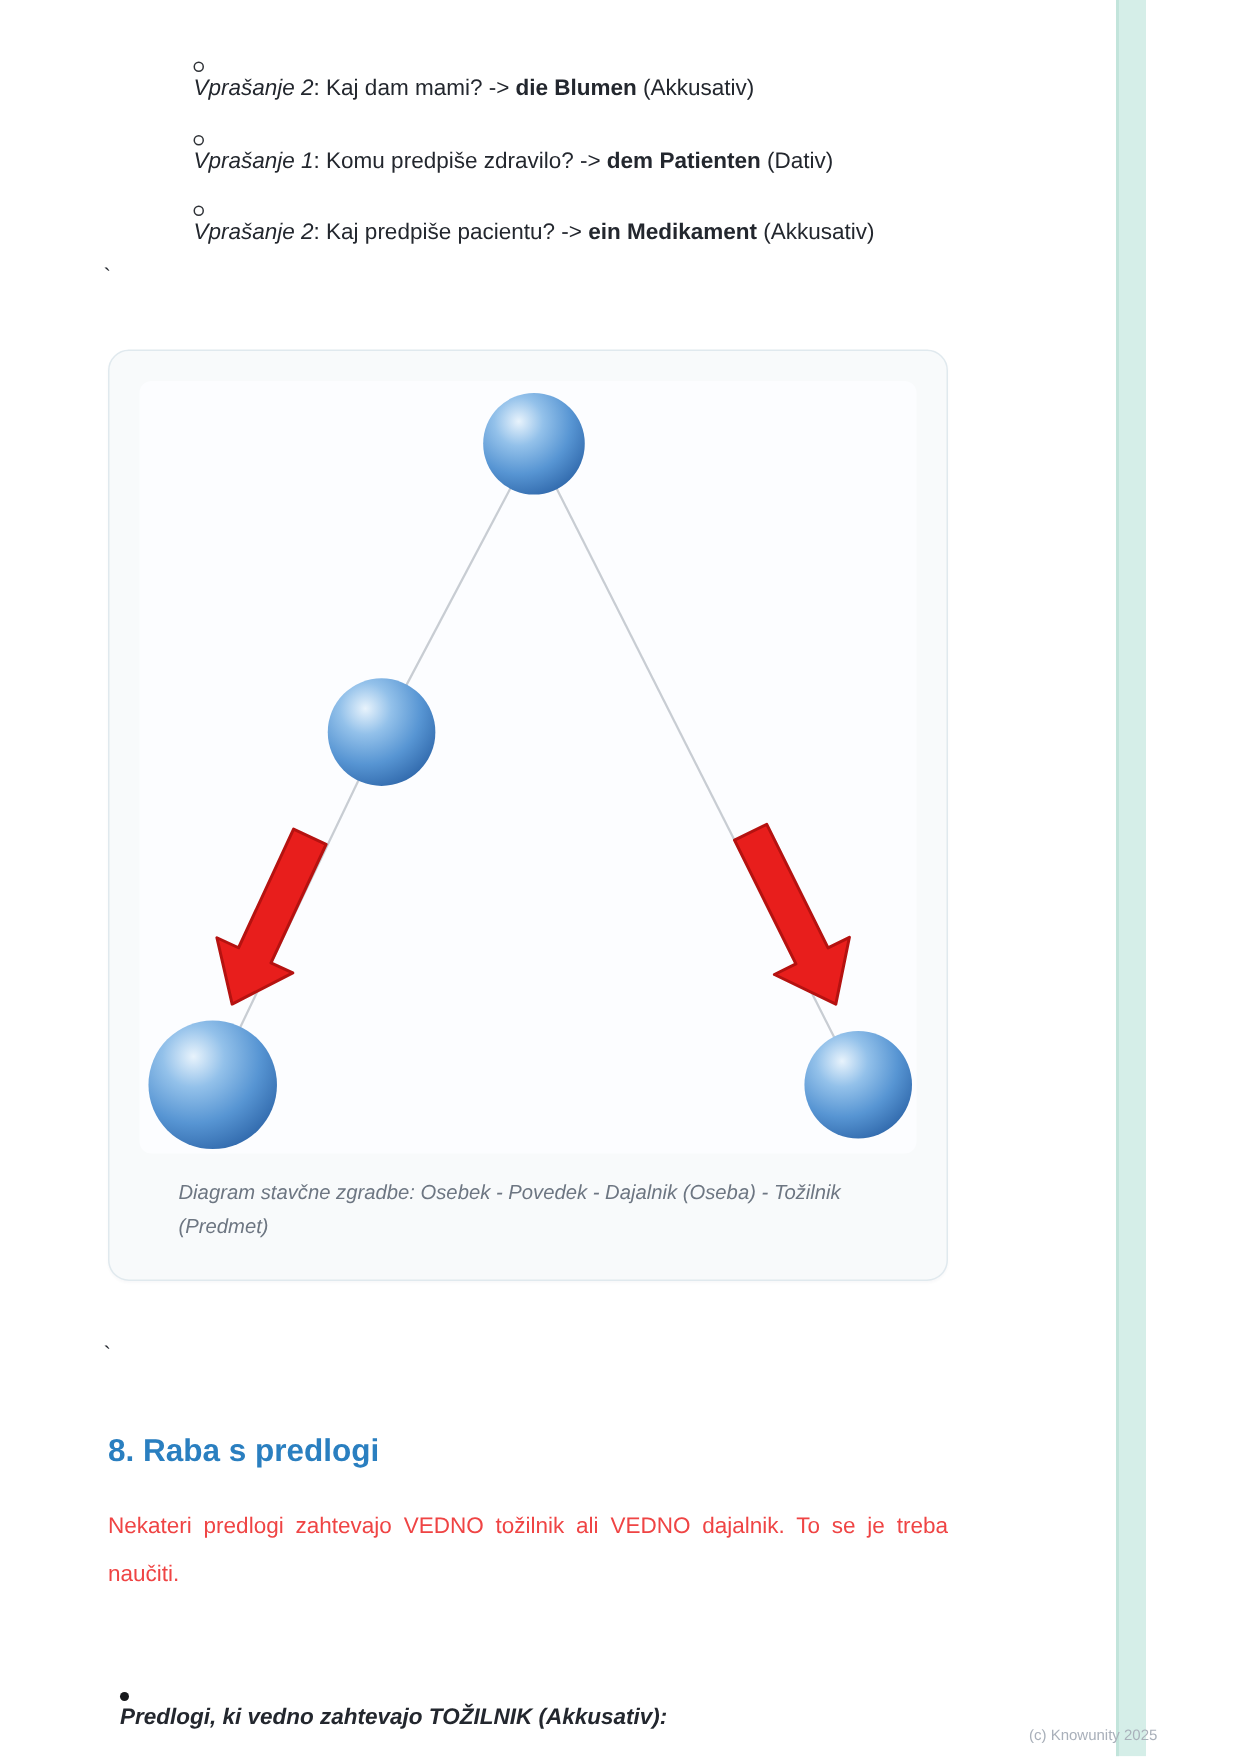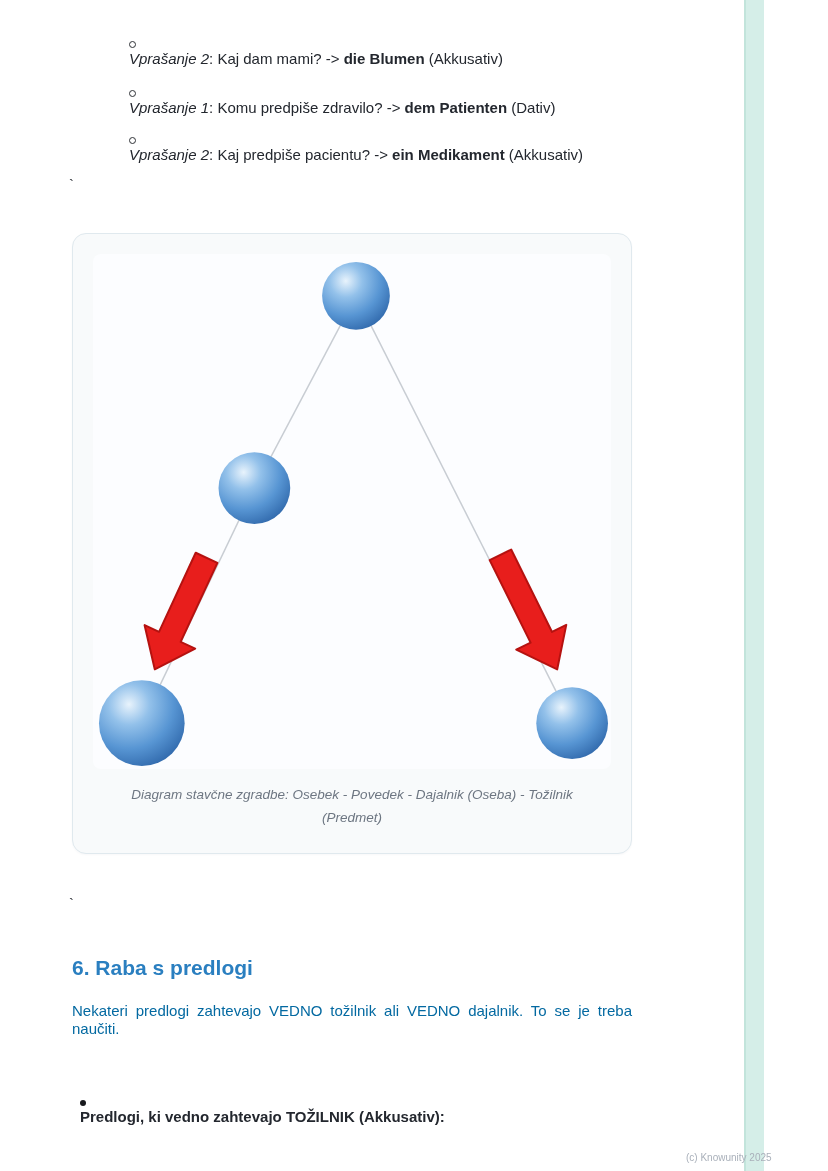--- a/index.html
+++ b/index.html
@@ -7,40 +7,40 @@
   .page{ position:relative; width:828px; height:1171px; background:#fff; overflow:hidden; box-sizing:border-box; padding-top:33px; }
   .content{ margin-left:72px; width:560px; }
 
   
   .li{ display:flex; align-items:flex-start; font-size:15px; line-height:22px;flex-direction:column; }
   .marker{ flex:0 0 auto; width:7px; height:7px; border-radius:50%; margin-top:8px; margin-right:9px; }
   .hollow{ border:1.5px solid #2f3237; box-sizing:border-box; background:transparent; }
   .filled{ background:#17191c; width:6px; height:6px; }
   .level1{ padding-left:30px; }
   .level2{ padding-left:57px; }
-  .top-bullet{ padding-left:8px; margin-top:54px; }
+  .top-bullet{ padding-left:8px; margin-top:54px;font-style:italic; }
   .b{ font-weight:700; }
   .i{ font-style:italic; }
   .mt1{ margin-top:25px; }
   .mt2{ margin-top:12px; }
   .mt3{ margin-top:10px; }
 
   .stray{ font-size:15px; line-height:16px; color:#23272e; margin-left:-3px; }
   .mark1{ margin-top:11px; }
   .mark2{ margin-top:42px; }
 
   
   figure.card{ margin:40px 0 0; width:560px; box-sizing:border-box; background:#f8fafb;
     border:1px solid #e0e9ee; border-radius:14px; padding:20px 20px 0;
     box-shadow:0 1px 2px rgba(15,40,60,0.03); }
   .diagram{ height:515px; background:#fcfdff; border-radius:8px; }
-  .caption{ font-style:italic; color:#6d7682; text-align:center; font-size:13.5px; line-height:23px; padding:14px 26px 24px; }
+  .caption{ font-style:italic; color:#6d7682; text-align:left; font-size:13.5px; line-height:23px; padding:14px 26px 24px; }
 
   .heading{ color:var(--heading, #2a7fc0); font-size:21px; font-weight:700; margin:44px 0 0; }
-  .para{ margin:22px 0 0; text-align:justify; font-size:15px; line-height:18px; color:#0369a1; }
+  .para{ margin:22px 0 0; text-align:justify; font-size:15px; line-height:32px; color:#ef4444; }
 
   
   .strip{ position:absolute; left:744px; top:0; width:20px; height:1171px;
     background:var(--strip, #d5eee8); border-left:2px solid var(--strip-edge, #c2e4db); box-sizing:border-box; z-index:1; }
 
   .footer{ position:absolute; left:686px; top:1130px; font-size:10px; color:var(--footer-gray,#a9b0ba); z-index:3;margin-top:22px; }
 </style>
 </head>
 <body>
 
@@ -83,21 +83,21 @@
             <circle cx="264" cy="41" r="34" fill="url(#sphereGrad)"></circle>
             <circle cx="162" cy="234" r="36" fill="url(#sphereGrad)"></circle>
             <circle cx="49" cy="470" r="43" fill="url(#sphereGrad)"></circle>
             <circle cx="481" cy="470" r="36" fill="url(#sphereGrad)"></circle>
           </svg></div>
       <figcaption class="caption">Diagram stavčne zgradbe: Osebek - Povedek - Dajalnik (Oseba) - Tožilnik (Predmet)</figcaption>
     </figure>
 
     <div class="stray mark2">`</div>
 
-    <h2 class="heading">6. Raba s predlogi</h2>
+    <h2 class="heading">8. Raba s predlogi</h2>
 
     <p class="para">Nekateri predlogi zahtevajo VEDNO tožilnik ali VEDNO dajalnik. To se je treba naučiti.</p>
 
     <div class="li top-bullet">
       <span class="marker filled"></span>
       <div class="li-text"><span class="b">Predlogi, ki vedno zahtevajo TOŽILNIK (Akkusativ):</span></div>
     </div>
 
   </div>
 

